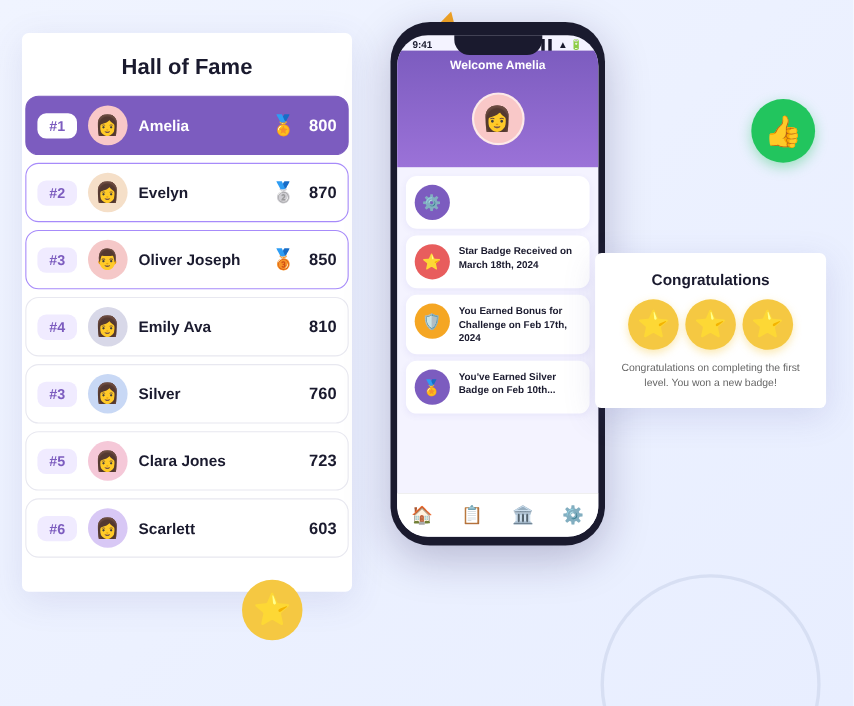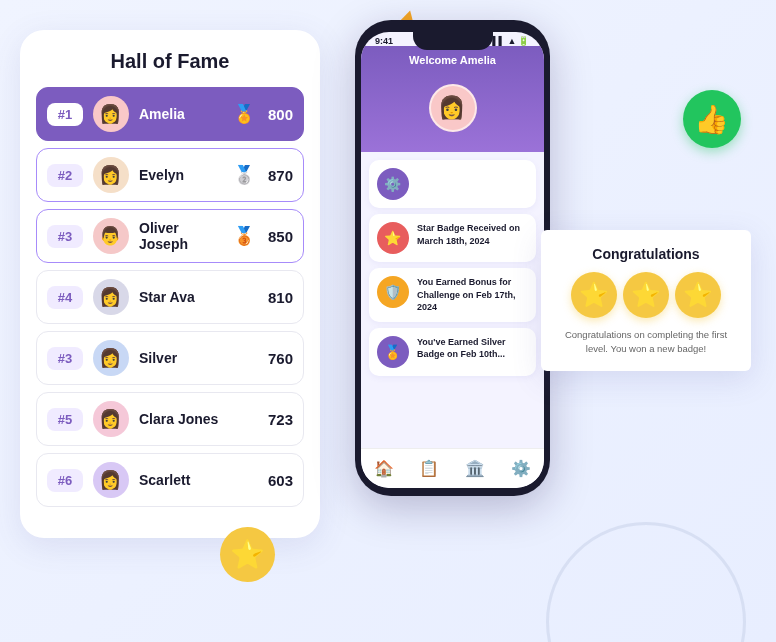--- a/index.html
+++ b/index.html
@@ -63,22 +63,22 @@
       box-shadow: 0 4px 12px rgba(34,197,94,0.4);
     }
 
     
     .hall-of-fame {
       position: absolute;
       left: 20px;
       top: 30px;
       width: 300px;
       background: #fff;
-      border-radius: 24px;
-      padding: 20px 16px 24px;
+      border-radius: 6px;
+      padding: 20px 3px 24px;
       box-shadow: 0 8px 32px rgba(80,80,160,0.12);
     }
     .hof-title {
       text-align: center;
       font-size: 20px;
       font-weight: 800;
       color: #1a1a2e;
       margin-bottom: 14px;
     }
     .hof-row {
@@ -340,21 +340,21 @@
       <div class="hof-row rank3">
         <span class="rank-badge">#3</span>
         <div class="hof-avatar av-red">👨</div>
         <span class="hof-name">Oliver Joseph</span>
         <span class="medal-icon">🥉</span>
         <span class="hof-score">850</span>
       </div>
       <div class="hof-row">
         <span class="rank-badge">#4</span>
         <div class="hof-avatar av-gray">👩</div>
-        <span class="hof-name">Star Ava</span>
+        <span class="hof-name">Emily Ava</span>
         <span class="hof-score">810</span>
       </div>
       <div class="hof-row">
         <span class="rank-badge">#3</span>
         <div class="hof-avatar av-blue">👩</div>
         <span class="hof-name">Silver</span>
         <span class="hof-score">760</span>
       </div>
       <div class="hof-row">
         <span class="rank-badge">#5</span>

